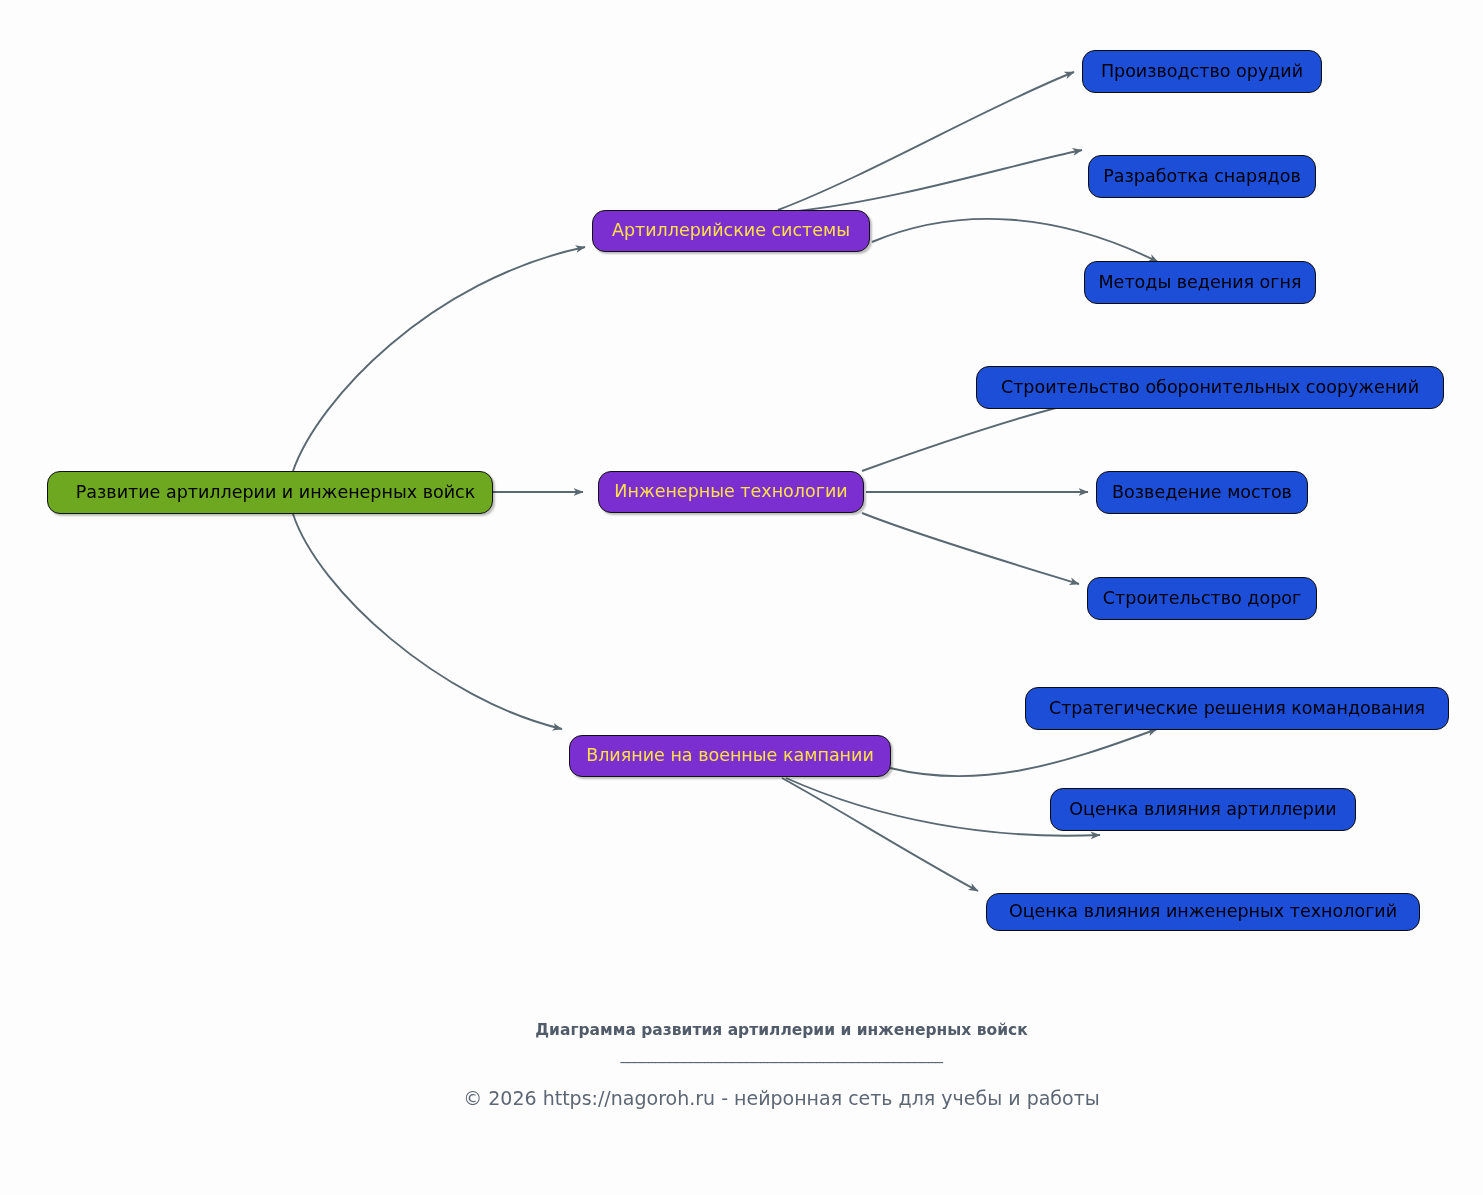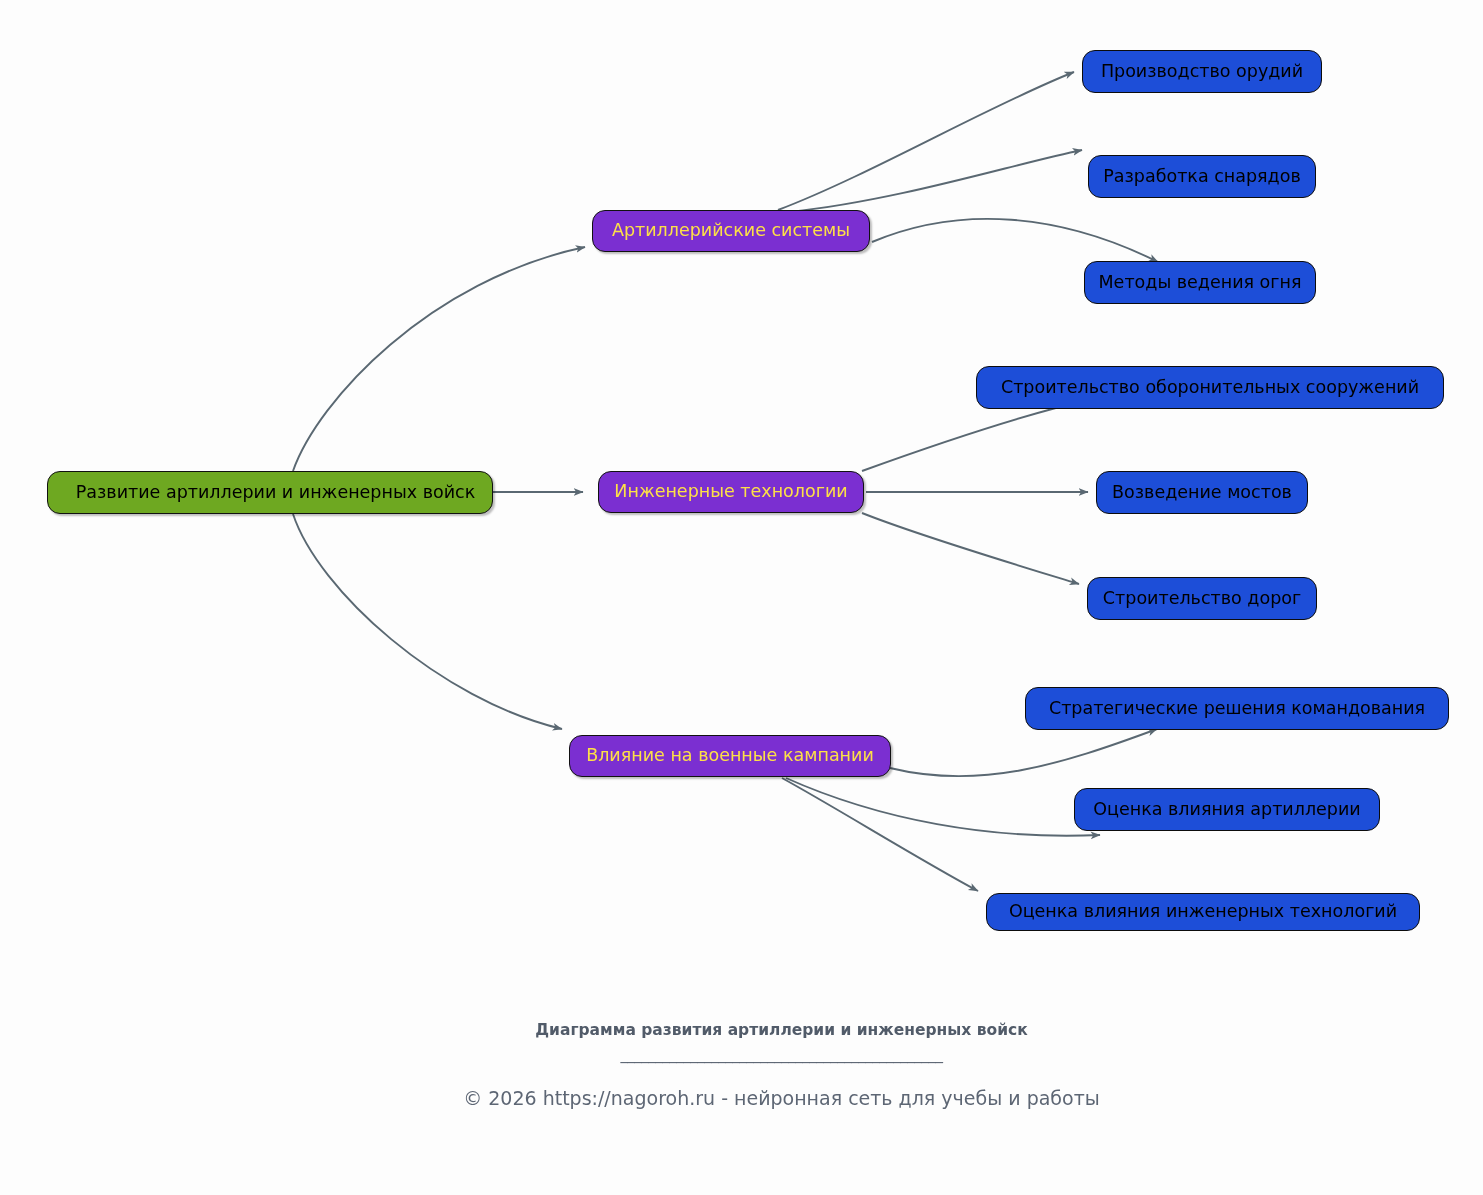--- a/index.html
+++ b/index.html
@@ -148,21 +148,21 @@
   <div class="node node-leaf" style="left:1087px; top:577px; width:230px; height:43px;">
     <span>Строительство дорог</span>
   </div>
 
   <div class="node node-branch" style="left:569px; top:735px; width:322px; height:42px;">
     <span>Влияние на военные кампании</span>
   </div>
   <div class="node node-leaf" style="left:1025px; top:687px; width:424px; height:43px;">
     <span>Стратегические решения командования</span>
   </div>
-  <div class="node node-leaf" style="left:1074px; top:788px; width:306px; height:43px;">
+  <div class="node node-leaf" style="left:1050px; top:788px; width:306px; height:43px;">
     <span>Оценка влияния артиллерии</span>
   </div>
   <div class="node node-leaf" style="left:986px; top:893px; width:434px; height:38px;">
     <span>Оценка влияния инженерных технологий</span>
   </div>
 
   <div id="footer" style="top:1020px;">
     <div id="footer-title">Диаграмма развития артиллерии и инженерных войск</div>
     <div id="footer-divider">______________________________________________</div>
     <div id="footer-copy">© 2026 https://nagoroh.ru - нейронная сеть для учебы и работы</div>

